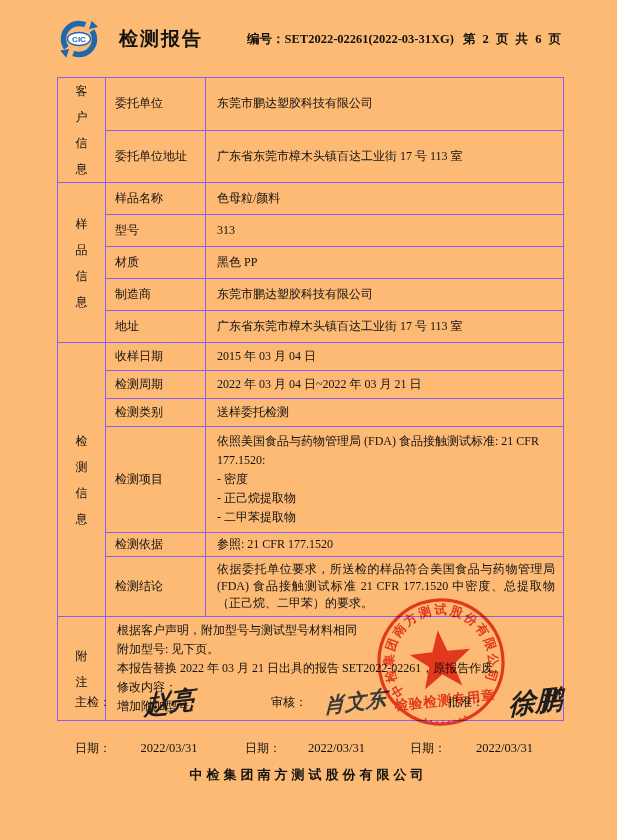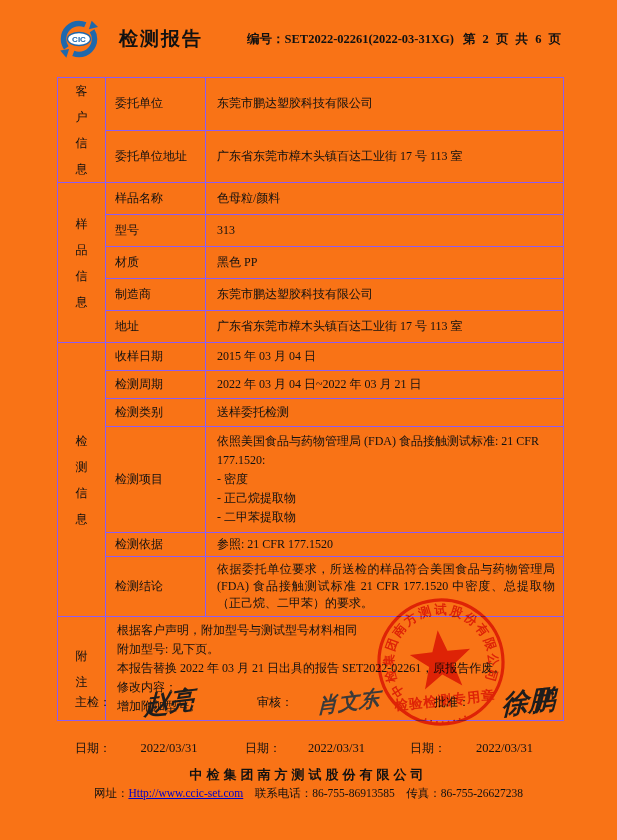--- a/index.html
+++ b/index.html
@@ -1,19 +1,19 @@
 <!DOCTYPE html>
 <html><head>
 <meta charset="utf-8">
 <style>
   * { margin:0; padding:0; box-sizing:border-box; }
   body { background:#e8e8e8; font-family:"Liberation Serif","DejaVu Serif",serif; }
   .page {
     position:relative; width:617px; height:840px; margin:0 auto;
-    background:#f97316; color:#111; overflow:hidden;
+    background:#fdba74; color:#111; overflow:hidden;
   }
 
   
   .header {
     position:absolute; top:16px; left:57px; width:506px; height:46px;
     display:flex; align-items:center;
   }
   .logo { width:46px; height:42px; flex:0 0 auto; }
   .report-title { font-size:19px; font-weight:bold; margin-left:16px; letter-spacing:2px; }
   .report-no { font-size:12.5px; font-weight:bold; margin-left:44px; white-space:nowrap; }
@@ -38,21 +38,21 @@
   td.multi { vertical-align:middle; padding-top:5px; padding-bottom:5px; line-height:19px; }
   td.para  { vertical-align:middle; padding-top:4px; padding-bottom:4px; line-height:17px;
              text-align:justify; }
   td.notes-cell { vertical-align:middle; line-height:19px; padding-top:4px; padding-bottom:4px; }
 
   
   .signoff { position:absolute; top:676px; left:57px; width:506px; }
   .sig-row { display:grid; grid-template-columns:170px 165px 171px; height:52px;gap:12px; }
   .sig-cell { display:flex; align-items:center; }
   .sig-label { font-size:12px; white-space:nowrap; }
-  .sig-cell .sig-label { margin-left:18px; }
+  .sig-cell .sig-label { margin-left:32px; }
   .sig-cell:first-child .sig-label { margin-left:18px; }
   .sig-name {
     flex:1; text-align:center; font-size:25px; color:#1d1d1d;
     font-style:italic; font-weight:bold;
     transform:rotate(-7deg) skewX(-8deg); line-height:1;
   }
   .sig-name.small { font-size:21px; color:#3a3a3a; }
   .sig-name.big   { font-size:27px; }
   .date-row { display:grid; grid-template-columns:170px 165px 171px; margin-top:12px; }
   .date-cell { display:flex; align-items:center; }
@@ -212,16 +212,15 @@
     <text font-size="12.5" fill="#e23c30" font-weight="bold" letter-spacing="2.2" font-family="Liberation Serif, serif">
       <textPath href="#sealArc" startOffset="0">中检集团南方测试股份有限公司</textPath>
     </text>
     <polygon fill="#e23c30" points="70,38 77.6,59.4 100.3,59.9 82.3,73.8 88.8,95.6 70,82.6 51.2,95.6 57.7,73.8 39.7,59.9 62.4,59.4"></polygon>
     <text x="70" y="113" text-anchor="middle" font-size="13.5" fill="#e23c30" font-weight="bold" letter-spacing="1" font-family="Liberation Serif, serif">检验检测专用章</text>
     <path d="M 48 125 A 48 48 0 0 0 92 125" fill="none" stroke="#e23c30" stroke-width="2" stroke-dasharray="1.6 4.2"></path>
   </svg>
 
   <div class="footer">
     <div class="footer-company">中检集团南方测试股份有限公司</div>
-    <div class="footer-contact"><span>网址：</span><a class="footer-link" href="#">Http://www.ccic-set.com</a><span>　联系电话：86-755-86913585　传真：86-755-26627238</span></div>
   </div>
 
 </div>
 
 </body></html>

